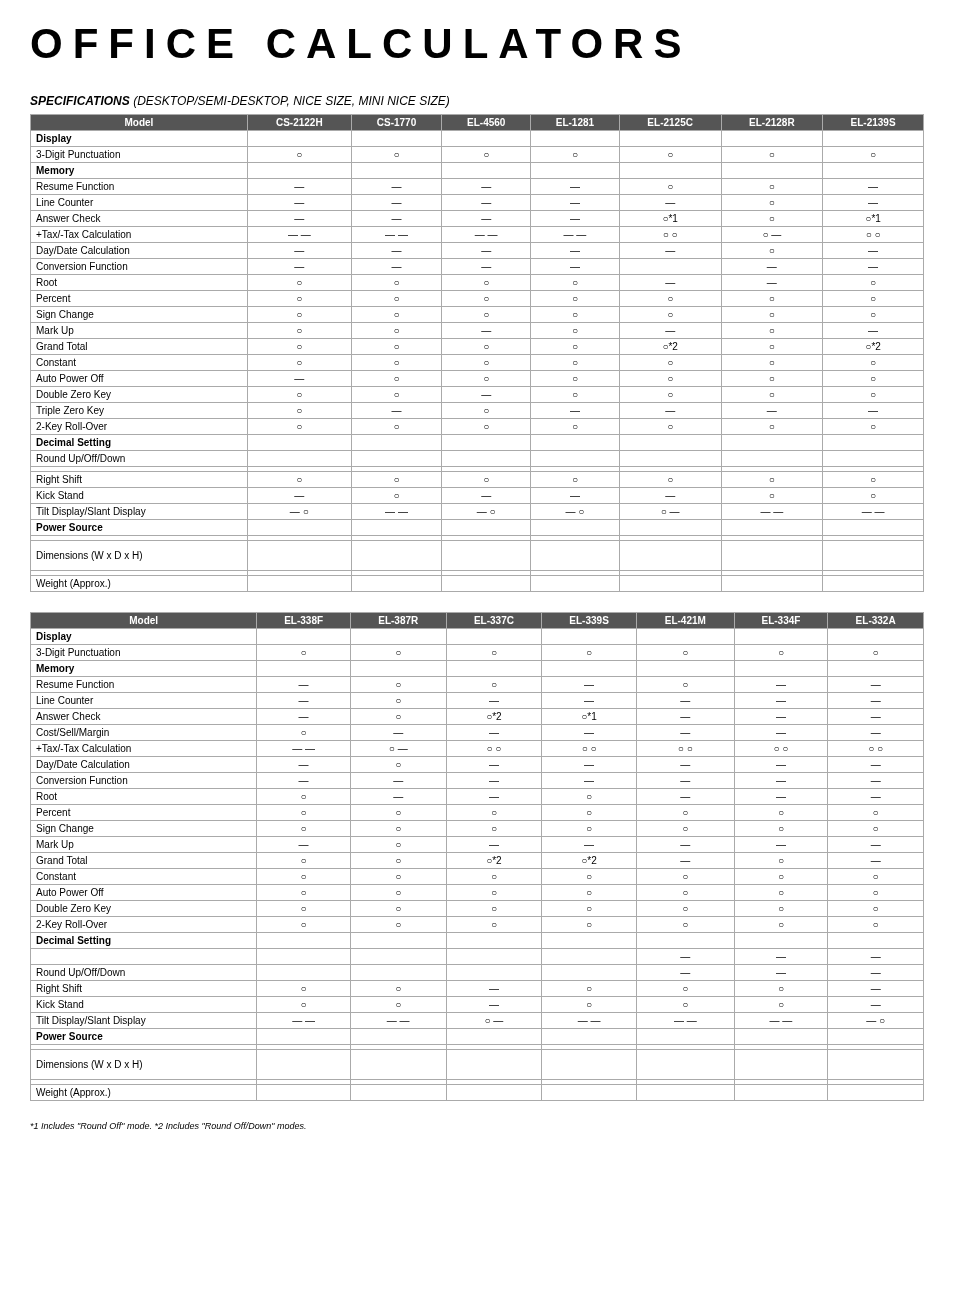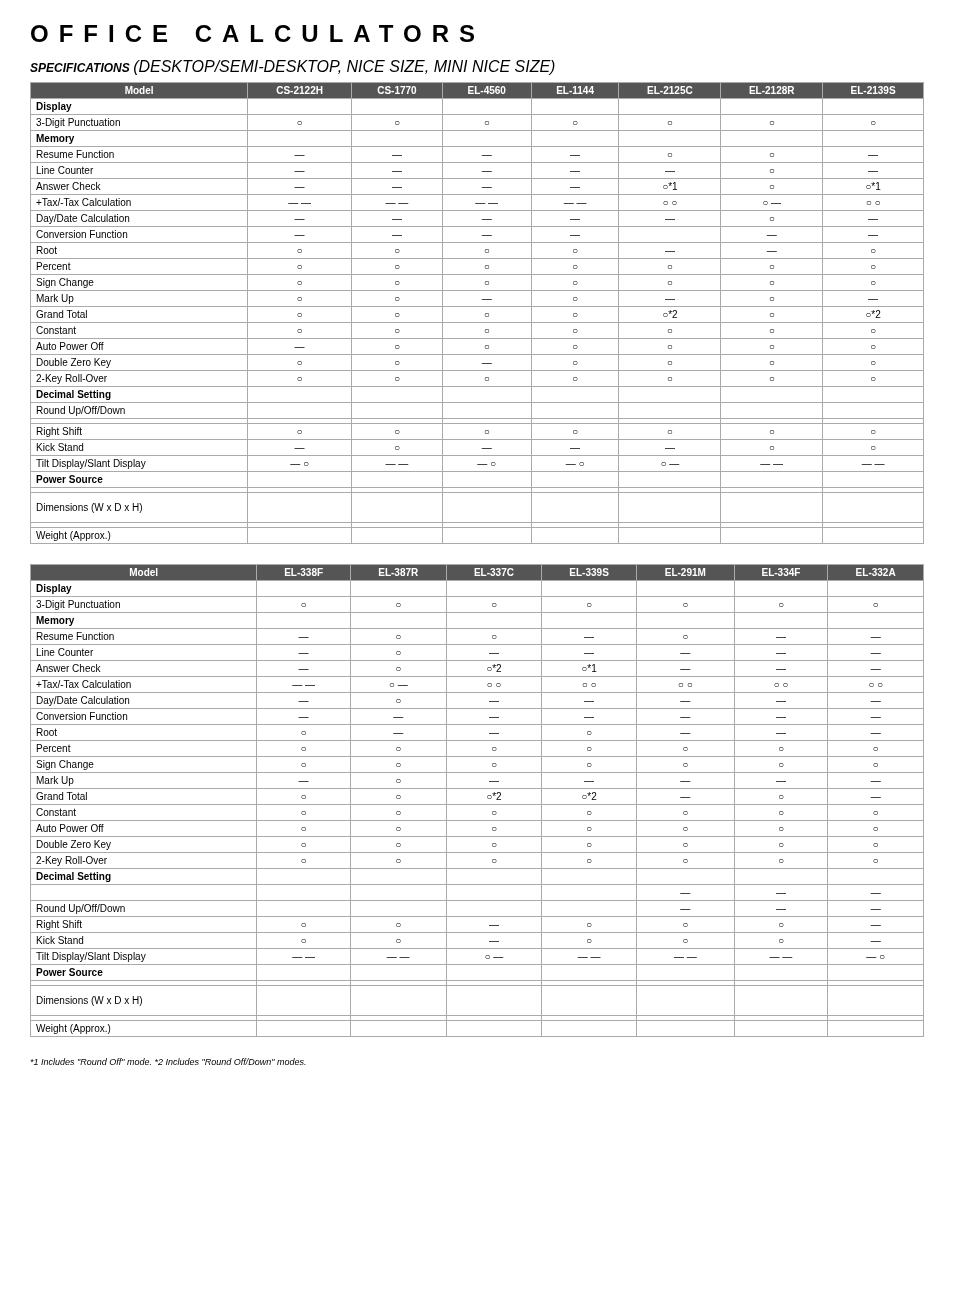--- a/index.html
+++ b/index.html
@@ -4,35 +4,35 @@
   <style>
     * { margin: 0; padding: 0; box-sizing: border-box; }
     body {
       font-family: Arial, sans-serif;
       background: #fff;
       color: #000;
       font-size: 11px;
       padding: 20px 30px;
     }
     .page-title {
-      font-size: 24px;
+      font-size: 42px;
       font-weight: bold;
       letter-spacing: 10px;
-      margin-bottom: 10px;
+      margin-bottom: 26px;
     }
     .specs-header {
       font-style: italic;
       font-weight: bold;
       font-size: 12px;
       margin-bottom: 6px;
     }
     .specs-sub {
       font-style: italic;
       font-weight: normal;
-      font-size: 16px;
+      font-size: 12px;
     }
     table {
       width: 100%;
       border-collapse: collapse;
       margin-bottom: 20px;
       font-size: 10px;
     }
     th, td {
       border: 1px solid #aaa;
       padding: 2px 5px;
@@ -75,21 +75,21 @@
 </div>
 
 <div id="table1-container">
     <table>
       <thead>
         <tr>
           <th>Model</th>
           <th>CS-2122H</th>
           <th>CS-1770</th>
           <th>EL-4560</th>
-          <th>EL-1144</th>
+          <th>EL-1281</th>
           <th>EL-2125C</th>
           <th>EL-2128R</th>
           <th>EL-2139S</th>
         </tr>
       </thead>
       <tbody>
         <tr class="section-row">
           <td>Display</td>
           <td></td>
           <td></td>
@@ -251,20 +251,30 @@
         </tr>
         <tr>
           <td>Double Zero Key</td>
           <td>○</td>
           <td>○</td>
           <td>—</td>
           <td>○</td>
           <td>○</td>
           <td>○</td>
           <td>○</td>
+        </tr>
+        <tr>
+          <td>Triple Zero Key</td>
+          <td>○</td>
+          <td>—</td>
+          <td>○</td>
+          <td>—</td>
+          <td>—</td>
+          <td>—</td>
+          <td>—</td>
         </tr>
         <tr>
           <td>2-Key Roll-Over</td>
           <td>○</td>
           <td>○</td>
           <td>○</td>
           <td>○</td>
           <td>○</td>
           <td>○</td>
           <td>○</td>
@@ -384,21 +394,21 @@
   </div>
 <div id="table2-container">
     <table>
       <thead>
         <tr>
           <th>Model</th>
           <th>EL-338F</th>
           <th>EL-387R</th>
           <th>EL-337C</th>
           <th>EL-339S</th>
-          <th>EL-291M</th>
+          <th>EL-421M</th>
           <th>EL-334F</th>
           <th>EL-332A</th>
         </tr>
       </thead>
       <tbody>
         <tr class="section-row">
           <td>Display</td>
           <td></td>
           <td></td>
           <td></td>
@@ -446,20 +456,30 @@
           <td>—</td>
           <td>—</td>
           <td>—</td>
         </tr>
         <tr>
           <td>Answer Check</td>
           <td>—</td>
           <td>○</td>
           <td>○*2</td>
           <td>○*1</td>
+          <td>—</td>
+          <td>—</td>
+          <td>—</td>
+        </tr>
+        <tr>
+          <td>Cost/Sell/Margin</td>
+          <td>○</td>
+          <td>—</td>
+          <td>—</td>
+          <td>—</td>
           <td>—</td>
           <td>—</td>
           <td>—</td>
         </tr>
         <tr>
           <td>+Tax/-Tax Calculation</td>
           <td>— —</td>
           <td>○ —</td>
           <td>○ ○</td>
           <td>○ ○</td>

